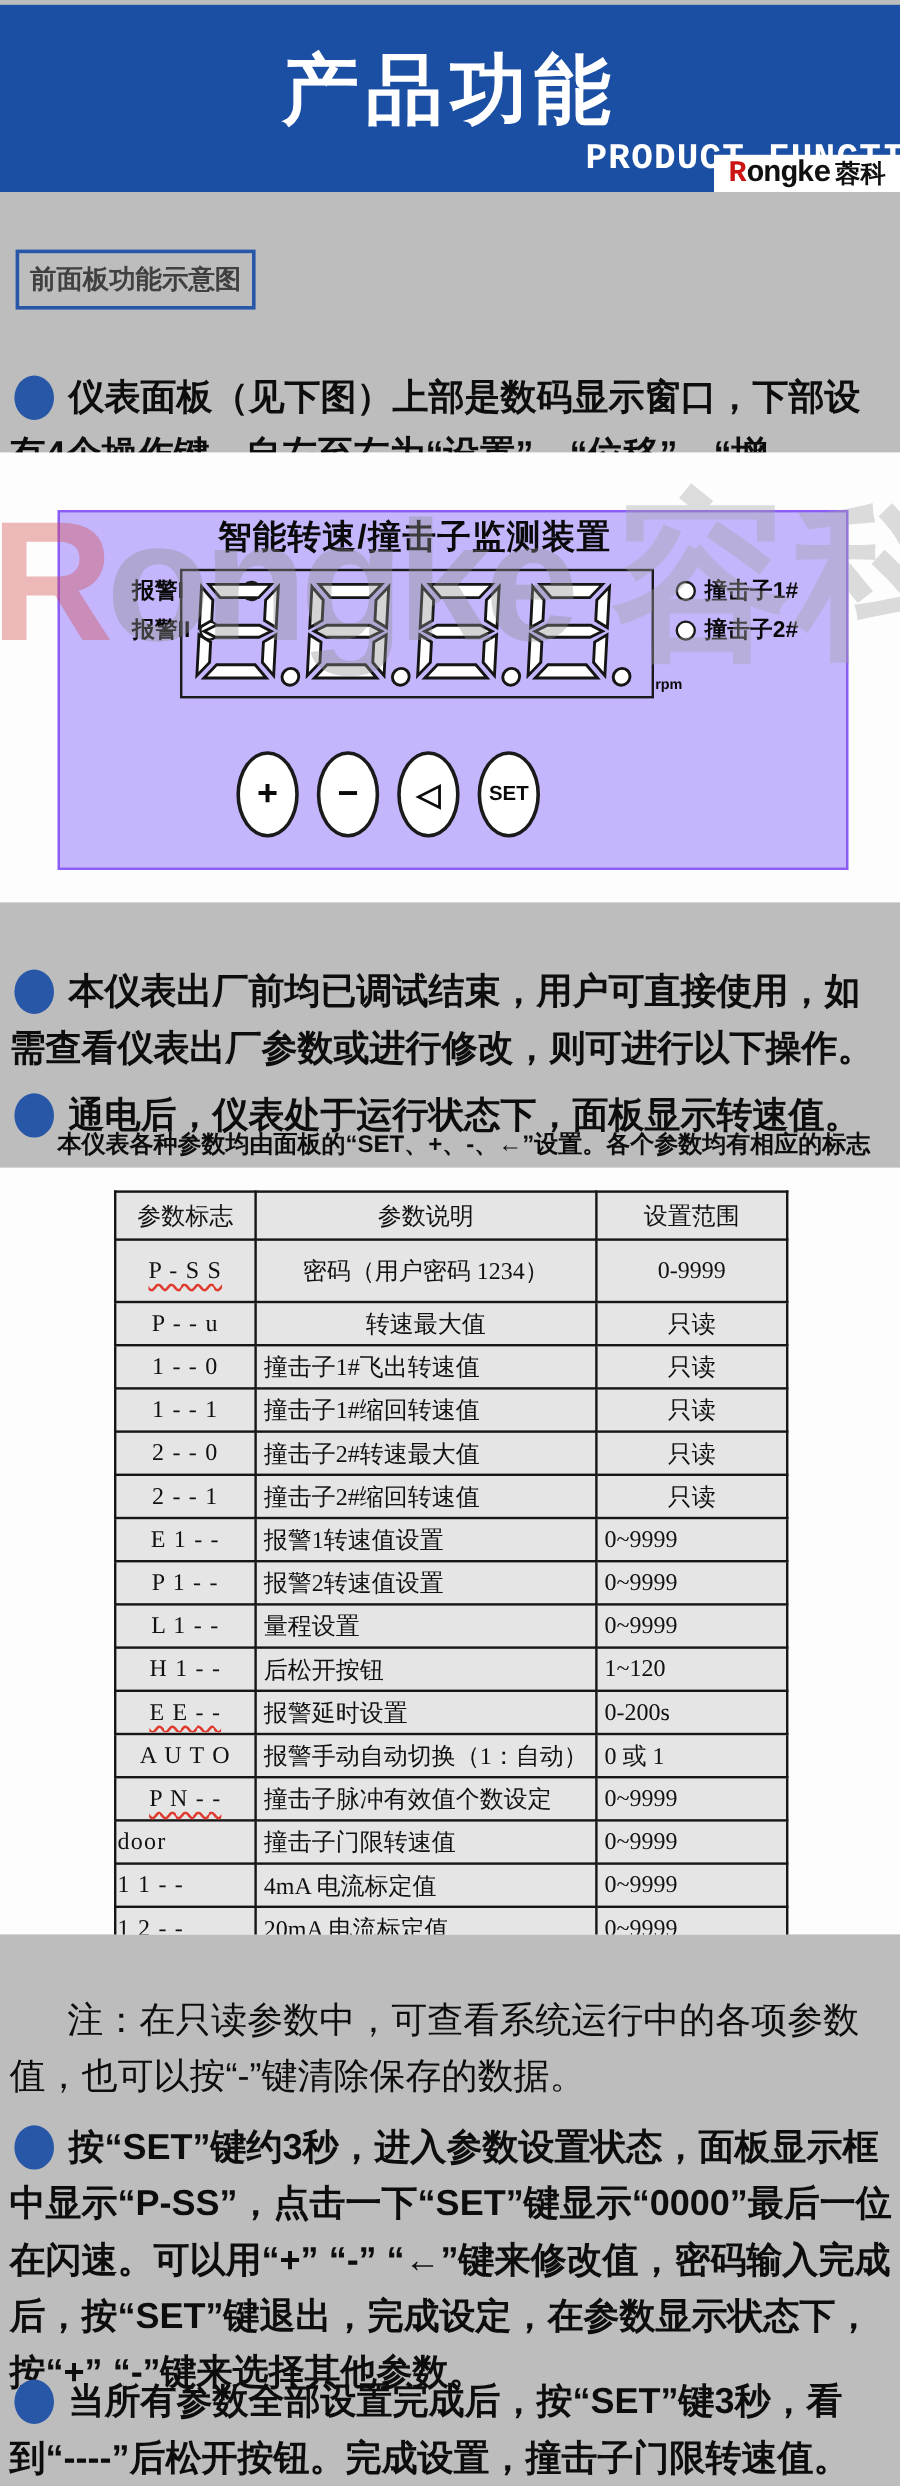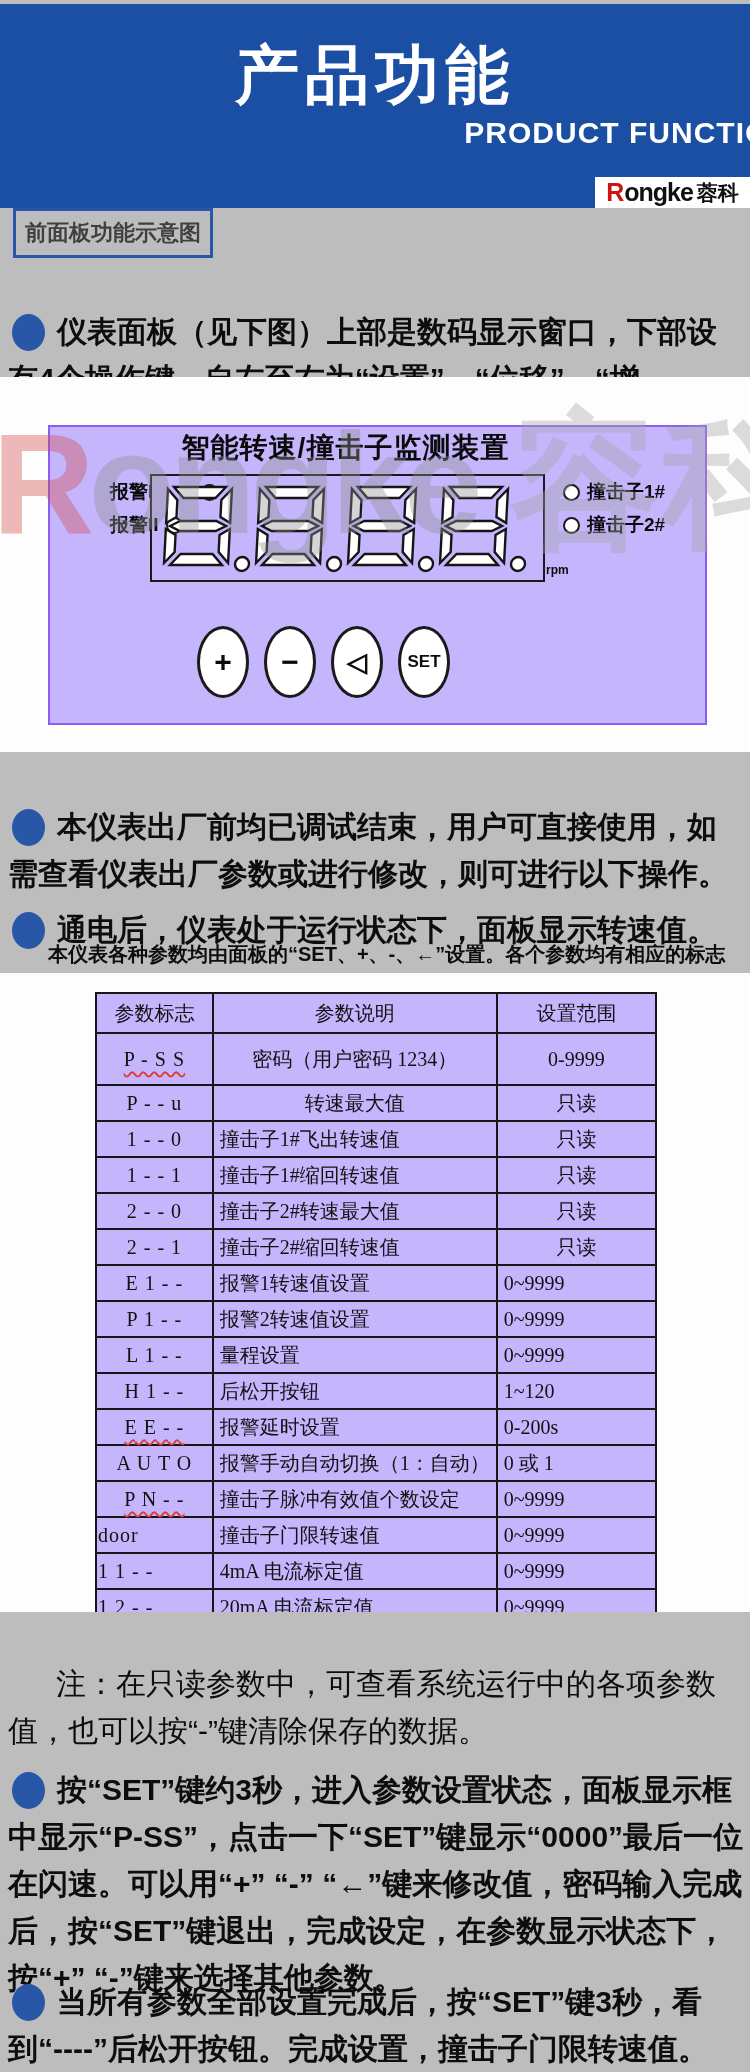--- a/index.html
+++ b/index.html
@@ -3,21 +3,21 @@
 <meta charset="utf-8">
 <style>
   html,body{margin:0;padding:0;}
   body{
     width:750px;height:2072px;position:relative;
     background:#bdbdbd;
     font-family:"Liberation Sans",sans-serif;
     color:#111;overflow:hidden;
   }
   
-  .blue-header{position:absolute;left:0;top:4px;width:750px;height:204px;background:var(--header_blue,#1b4fa4);}
+  .blue-header{position:absolute;left:0;top:4px;width:750px;height:156px;background:var(--header_blue,#1b4fa4);font-family:Liberation Mono, monospace;}
   .main-title{position:absolute;left:0;top:28px;width:750px;text-align:center;
     color:#fff;font-size:64px;font-weight:bold;letter-spacing:6px;}
   .sub-title{position:absolute;left:0;top:112px;width:750px;text-align:right;
     color:#fff;font-size:30px;font-weight:bold;letter-spacing:1px;margin-left:42px;}
   .logo-box{position:absolute;right:0;bottom:0;width:155px;height:31px;background:#fff;
     display:flex;align-items:center;justify-content:center;white-space:nowrap;}
   .logo-box .lr{color:var(--logo_red,#cc1414);font-weight:bold;font-size:25px;}
   .logo-box .lrest{color:#101010;font-weight:bold;font-size:25px;letter-spacing:-1px;}
   .logo-box .lcn{color:#101010;font-weight:bold;font-size:21px;margin-left:4px;}
   
@@ -52,21 +52,21 @@
   .ind .led{width:13px;height:13px;border:2px solid #1a1a1a;border-radius:50%;background:#fff;display:inline-block;}
   .rpm-label{position:absolute;left:496px;top:136px;font-size:12px;font-weight:bold;color:#0a0a0a;}
   .btn-row{position:absolute;left:147px;top:199px;display:flex;gap:15px;}
   .panel-btn{width:46px;height:66px;border:3px solid #1a1a1a;border-radius:50%;background:#fff;
     display:flex;align-items:center;justify-content:center;
     font-size:30px;font-weight:bold;color:#0a0a0a;}
   .panel-btn.small{font-size:17px;letter-spacing:0px;}
   .panel-btn.tri{font-size:26px;}
   
   table.params{position:absolute;left:95px;top:19px;width:562px;border-collapse:collapse;
-    font-family:"Liberation Serif",serif;font-size:20px;color:#111;background:#c4b5fd;}
+    font-family:"Liberation Serif",serif;font-size:20px;color:#111;background:#e5e5e5;}
   table.params th,table.params td{border:2px solid #161616;padding:0 6px;}
   table.params th{height:38px;font-weight:normal;text-align:center;}
   table.params td{height:34px;margin-top:24px;}
   td.c-mark{width:105px;text-align:center;letter-spacing:1px;}
   td.c-mark.al{text-align:left;padding-left:1px;}
   td.c-desc{width:277px;text-align:left;padding-left:16px;}
   td.c-desc.ac{text-align:center;padding-left:6px;}
   td.c-range{width:148px;text-align:left;padding-left:10px;}
   td.c-range.ac{text-align:center;padding-left:6px;}
   tr.h-lg td{height:50px;}

